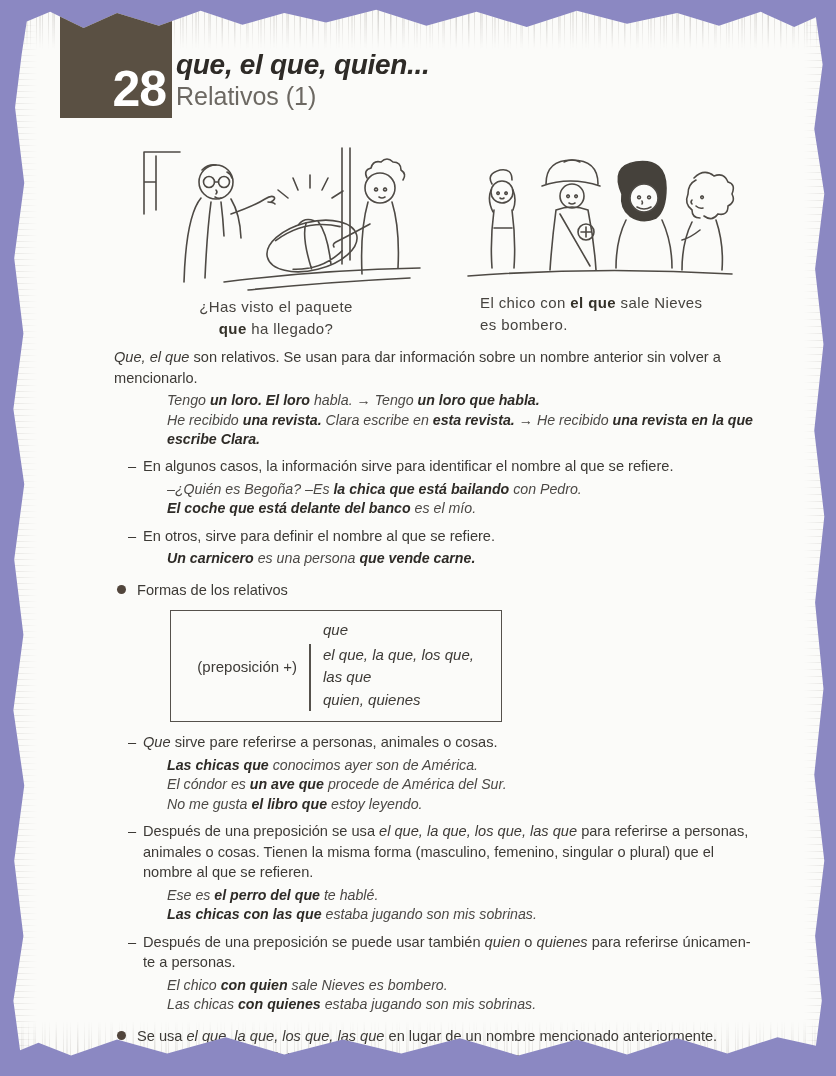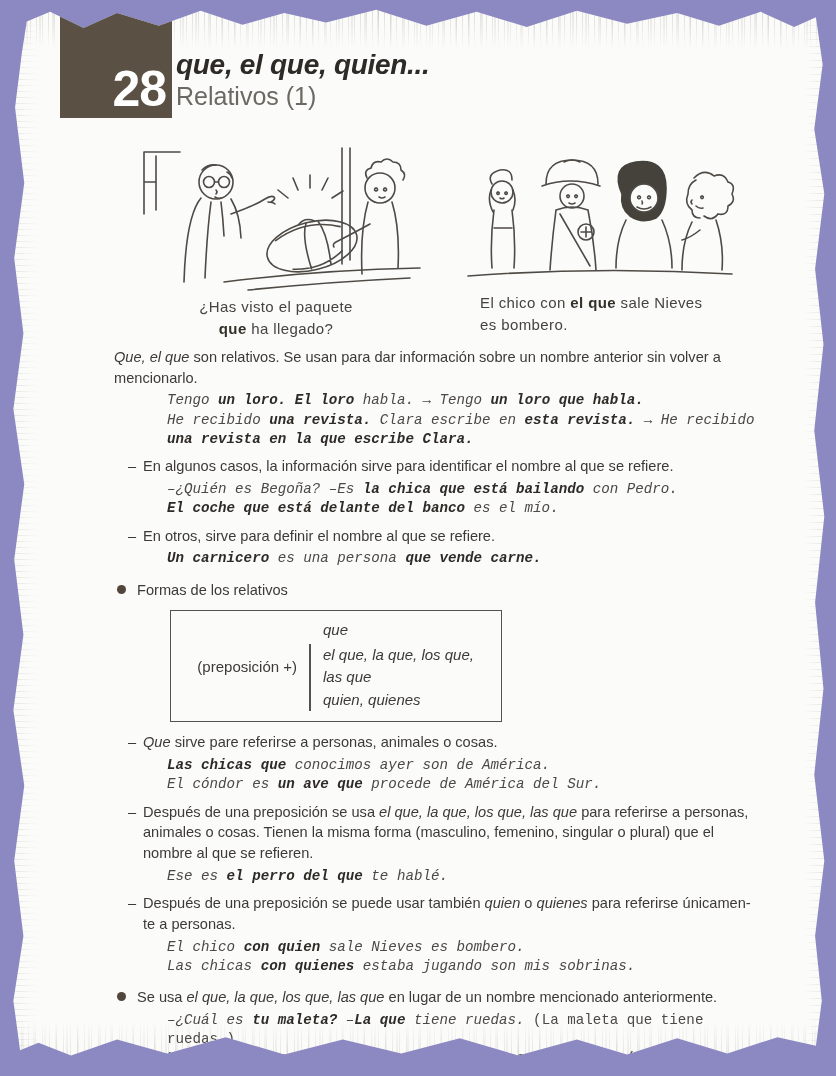--- a/index.html
+++ b/index.html
@@ -105,21 +105,21 @@
   .para{margin-bottom:2px;}
   .dash-item{display:flex; margin:6px 0 2px 14px;}
   .dash-marker{flex:none; width:15px;}
   .dash-txt{flex:1;}
   .bullet-item{display:flex; align-items:flex-start; margin:11px 0 3px 0;}
   .bullet-dot{
     flex:none; width:9px; height:9px; border-radius:50%;
     background:var(--dot); margin:5px 11px 0 3px;
   }
   .example-block{margin:3px 0 7px 53px; font-size:14.2px; line-height:1.36; color:var(--example);}
-  .example-line{font-style:italic; min-height:1em;font-family:Liberation Mono, monospace;}
+  .example-line{font-style:italic; min-height:1em;}
   .s-n{font-style:normal; font-weight:400;}
   .s-i{font-style:italic; font-weight:400;}
   .s-bi{font-style:italic; font-weight:700; color:var(--ink-strong);}
   .s-b{font-weight:700;}
   
   .rel-table{
     margin:10px 0 10px 56px; width:332px;
     border:1px solid var(--line);
     padding:8px 12px 10px 14px;
     display:flex; font-size:15px;
@@ -265,27 +265,29 @@
           </div>
         </div>
       </div>
       <div class="dash-item">
         <span class="dash-marker">–</span>
         <div class="dash-txt body-line"><span class="s-i">Que</span><span class="s-n"> sirve pare referirse a personas, animales o cosas.</span></div>
       </div>
       <div class="example-block">
         <div class="example-line"><span class="s-bi">Las chicas que</span><span class="s-i"> conocimos ayer son de América.</span></div>
         <div class="example-line"><span class="s-i">El cóndor es </span><span class="s-bi">un ave que</span><span class="s-i"> procede de América del Sur.</span></div>
+        <div class="example-line"><span class="s-i">No me gusta </span><span class="s-bi">el libro que</span><span class="s-i"> estoy leyendo.</span></div>
       </div>
       <div class="dash-item">
         <span class="dash-marker">–</span>
         <div class="dash-txt body-line"><span class="s-n">Después de una preposición se usa </span><span class="s-i">el que, la que, los que, las que</span><span class="s-n"> para referirse a personas, animales o cosas. Tienen la misma forma (masculino, femenino, singular o plural) que el nombre al que se refieren.</span></div>
       </div>
       <div class="example-block">
         <div class="example-line"><span class="s-i">Ese es </span><span class="s-bi">el perro del que</span><span class="s-i"> te hablé.</span></div>
+        <div class="example-line"><span class="s-bi">Las chicas con las que</span><span class="s-i"> estaba jugando son mis sobrinas.</span></div>
       </div>
       <div class="dash-item">
         <span class="dash-marker">–</span>
         <div class="dash-txt body-line"><span class="s-n">Después de una preposición se puede usar también </span><span class="s-i">quien</span><span class="s-n"> o </span><span class="s-i">quienes</span><span class="s-n"> para referirse únicamen-</span><br><span class="s-n">te a personas.</span></div>
       </div>
       <div class="example-block">
         <div class="example-line"><span class="s-i">El chico </span><span class="s-bi">con quien</span><span class="s-i"> sale Nieves es bombero.</span></div>
         <div class="example-line"><span class="s-i">Las chicas </span><span class="s-bi">con quienes</span><span class="s-i"> estaba jugando son mis sobrinas.</span></div>
       </div>
       <div class="bullet-item">

